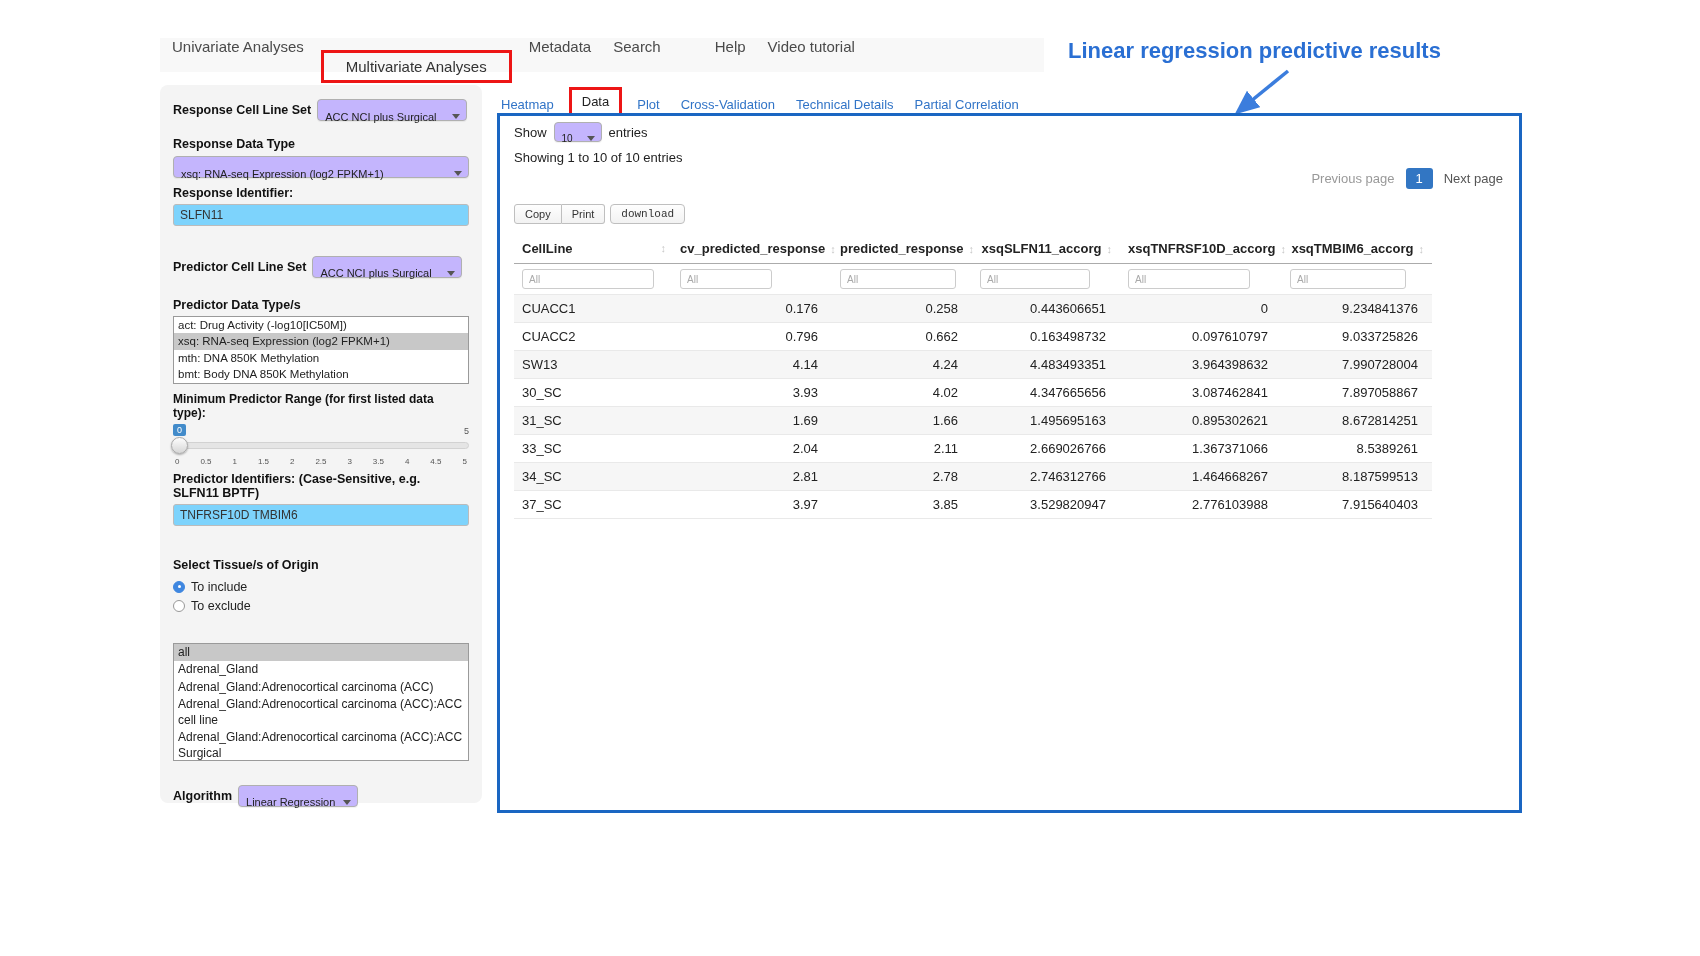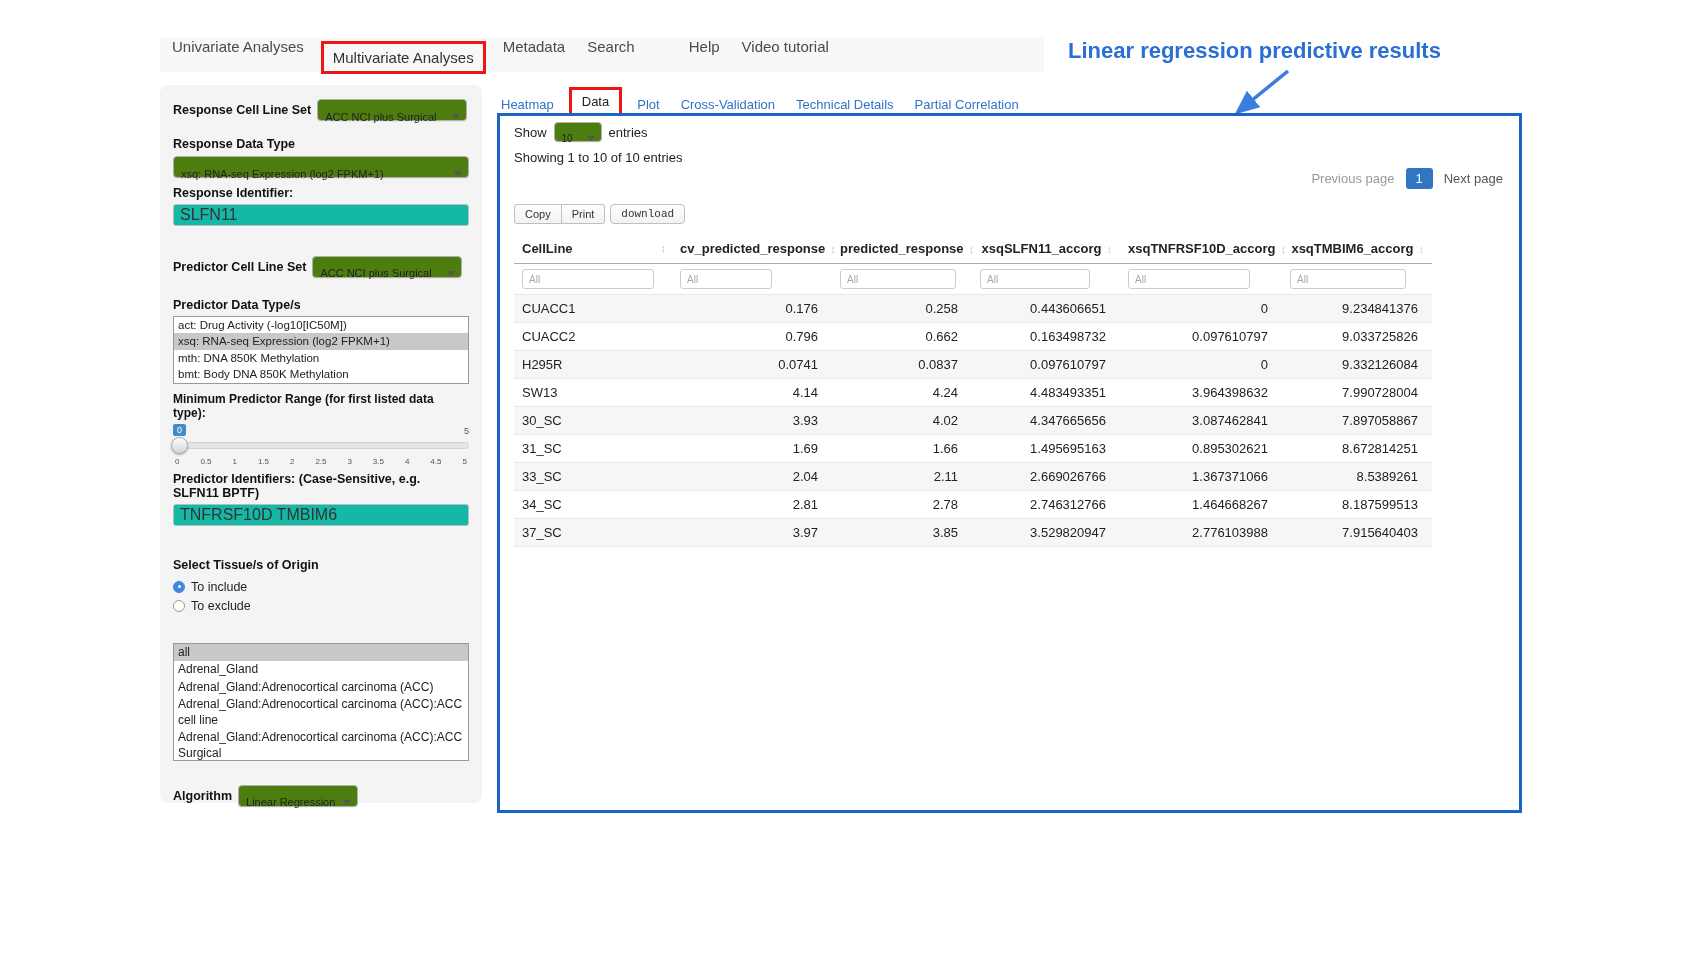--- a/index.html
+++ b/index.html
@@ -5,48 +5,48 @@
   * { margin:0; padding:0; box-sizing:border-box; }
   html,body { width:1700px; height:956px; background:#fff; overflow:hidden;
     font-family:"Liberation Sans","DejaVu Sans",sans-serif; color:#222; }
   .page { position:absolute; inset:0; }
 
   
   .top-nav { position:absolute; left:160px; top:38px; width:884px; height:34px;
     background:#f8f8f8; display:flex; align-items:flex-start; gap:22px;
     padding-left:12px; font-size:15px; color:#4a4a4a; }
   .nav-item { white-space:nowrap; cursor:pointer; }
-  .nav-item.highlighted { border:3px solid #ed1515; padding:5px 9px; margin:3px -5px; color:#333; }
+  .nav-item.highlighted { border:3px solid #ed1515; padding:5px 22px; margin:12px -5px; color:#333; }
   .top-nav .nav-item:nth-child(5) { margin-left:32px; }
 
   
   .annotation-title { position:absolute; left:1068px; top:38px; font-size:22px;
     font-weight:bold; color:#2a6fd3; white-space:nowrap; }
   .annotation-arrow { position:absolute; left:1222px; top:66px; }
 
   
   .sidebar { position:absolute; left:160px; top:85px; width:322px; height:718px;
     background:#f4f4f4; border-radius:8px; padding:14px 13px; font-size:13px; }
   .f-label { font-weight:bold; font-size:12.5px; color:#111; }
   .inline-row { display:flex; align-items:center; gap:6px; }
-  .select { display:inline-flex; align-items:center; background:#4d7c0f;
+  .select { display:inline-flex; align-items:center; background:#c4b5fd;
     border:1px solid #b0b0b0; border-radius:4px; height:22px; padding:13px 6px 0 7px;
     box-shadow:0 1px 1px rgba(0,0,0,.06); cursor:pointer; }
   .select .sel-value { flex:1; font-size:11px; color:#222; white-space:nowrap;
     overflow:hidden; text-overflow:ellipsis; }
   .select .caret { margin-left:6px; width:0; height:0; flex:none;
     border-left:4px solid transparent; border-right:4px solid transparent;
     border-top:5px solid #555; }
   .sel-cellline { width:150px; }
   .sel-datatype { width:296px; margin-top:5px; }
   .sel-algorithm { width:120px; }
   .sel-show { width:48px; height:20px; }
   .sel-show .sel-value { font-size:10px; }
   .text-input { width:100%; height:22px; border:1px solid #bbb; border-radius:3px;
-    background:#14b8a6; font-size:16px; padding:0 6px; color:#333; font-family:inherit; }
+    background:#7dd3fc; font-size:12px; padding:0 6px; color:#333; font-family:inherit; }
   .listbox { background:#fff; border:1px solid #9a9a9a; width:100%; overflow:hidden; }
   .list-option { font-size:11.5px; padding:1px 4px; line-height:14.5px;
     white-space:nowrap; overflow:hidden; cursor:default; }
   .list-option.selected { background:#c8c8c8; }
   .tissue-listbox { height:118px; }
   .tissue-listbox .list-option { white-space:normal; font-size:12px; line-height:15.5px; }
 
   .mt4{margin-top:4px}.mt5{margin-top:5px}.mt8{margin-top:8px}.mt16{margin-top:16px}
   .mt20{margin-top:20px}.mt24{margin-top:24px}.mt30{margin-top:30px}.mt32{margin-top:32px}
 
@@ -291,28 +291,20 @@
           </tr>
           <tr>
             <td class="col0">CUACC2</td>
             <td class="col1">0.796</td>
             <td class="col2">0.662</td>
             <td class="col3">0.163498732</td>
             <td class="col4">0.097610797</td>
             <td class="col5">9.033725826</td>
           </tr>
           <tr>
-            <td class="col0">H295R</td>
-            <td class="col1">0.0741</td>
-            <td class="col2">0.0837</td>
-            <td class="col3">0.097610797</td>
-            <td class="col4">0</td>
-            <td class="col5">9.332126084</td>
-          </tr>
-          <tr>
             <td class="col0">SW13</td>
             <td class="col1">4.14</td>
             <td class="col2">4.24</td>
             <td class="col3">4.483493351</td>
             <td class="col4">3.964398632</td>
             <td class="col5">7.990728004</td>
           </tr>
           <tr>
             <td class="col0">30_SC</td>
             <td class="col1">3.93</td>

